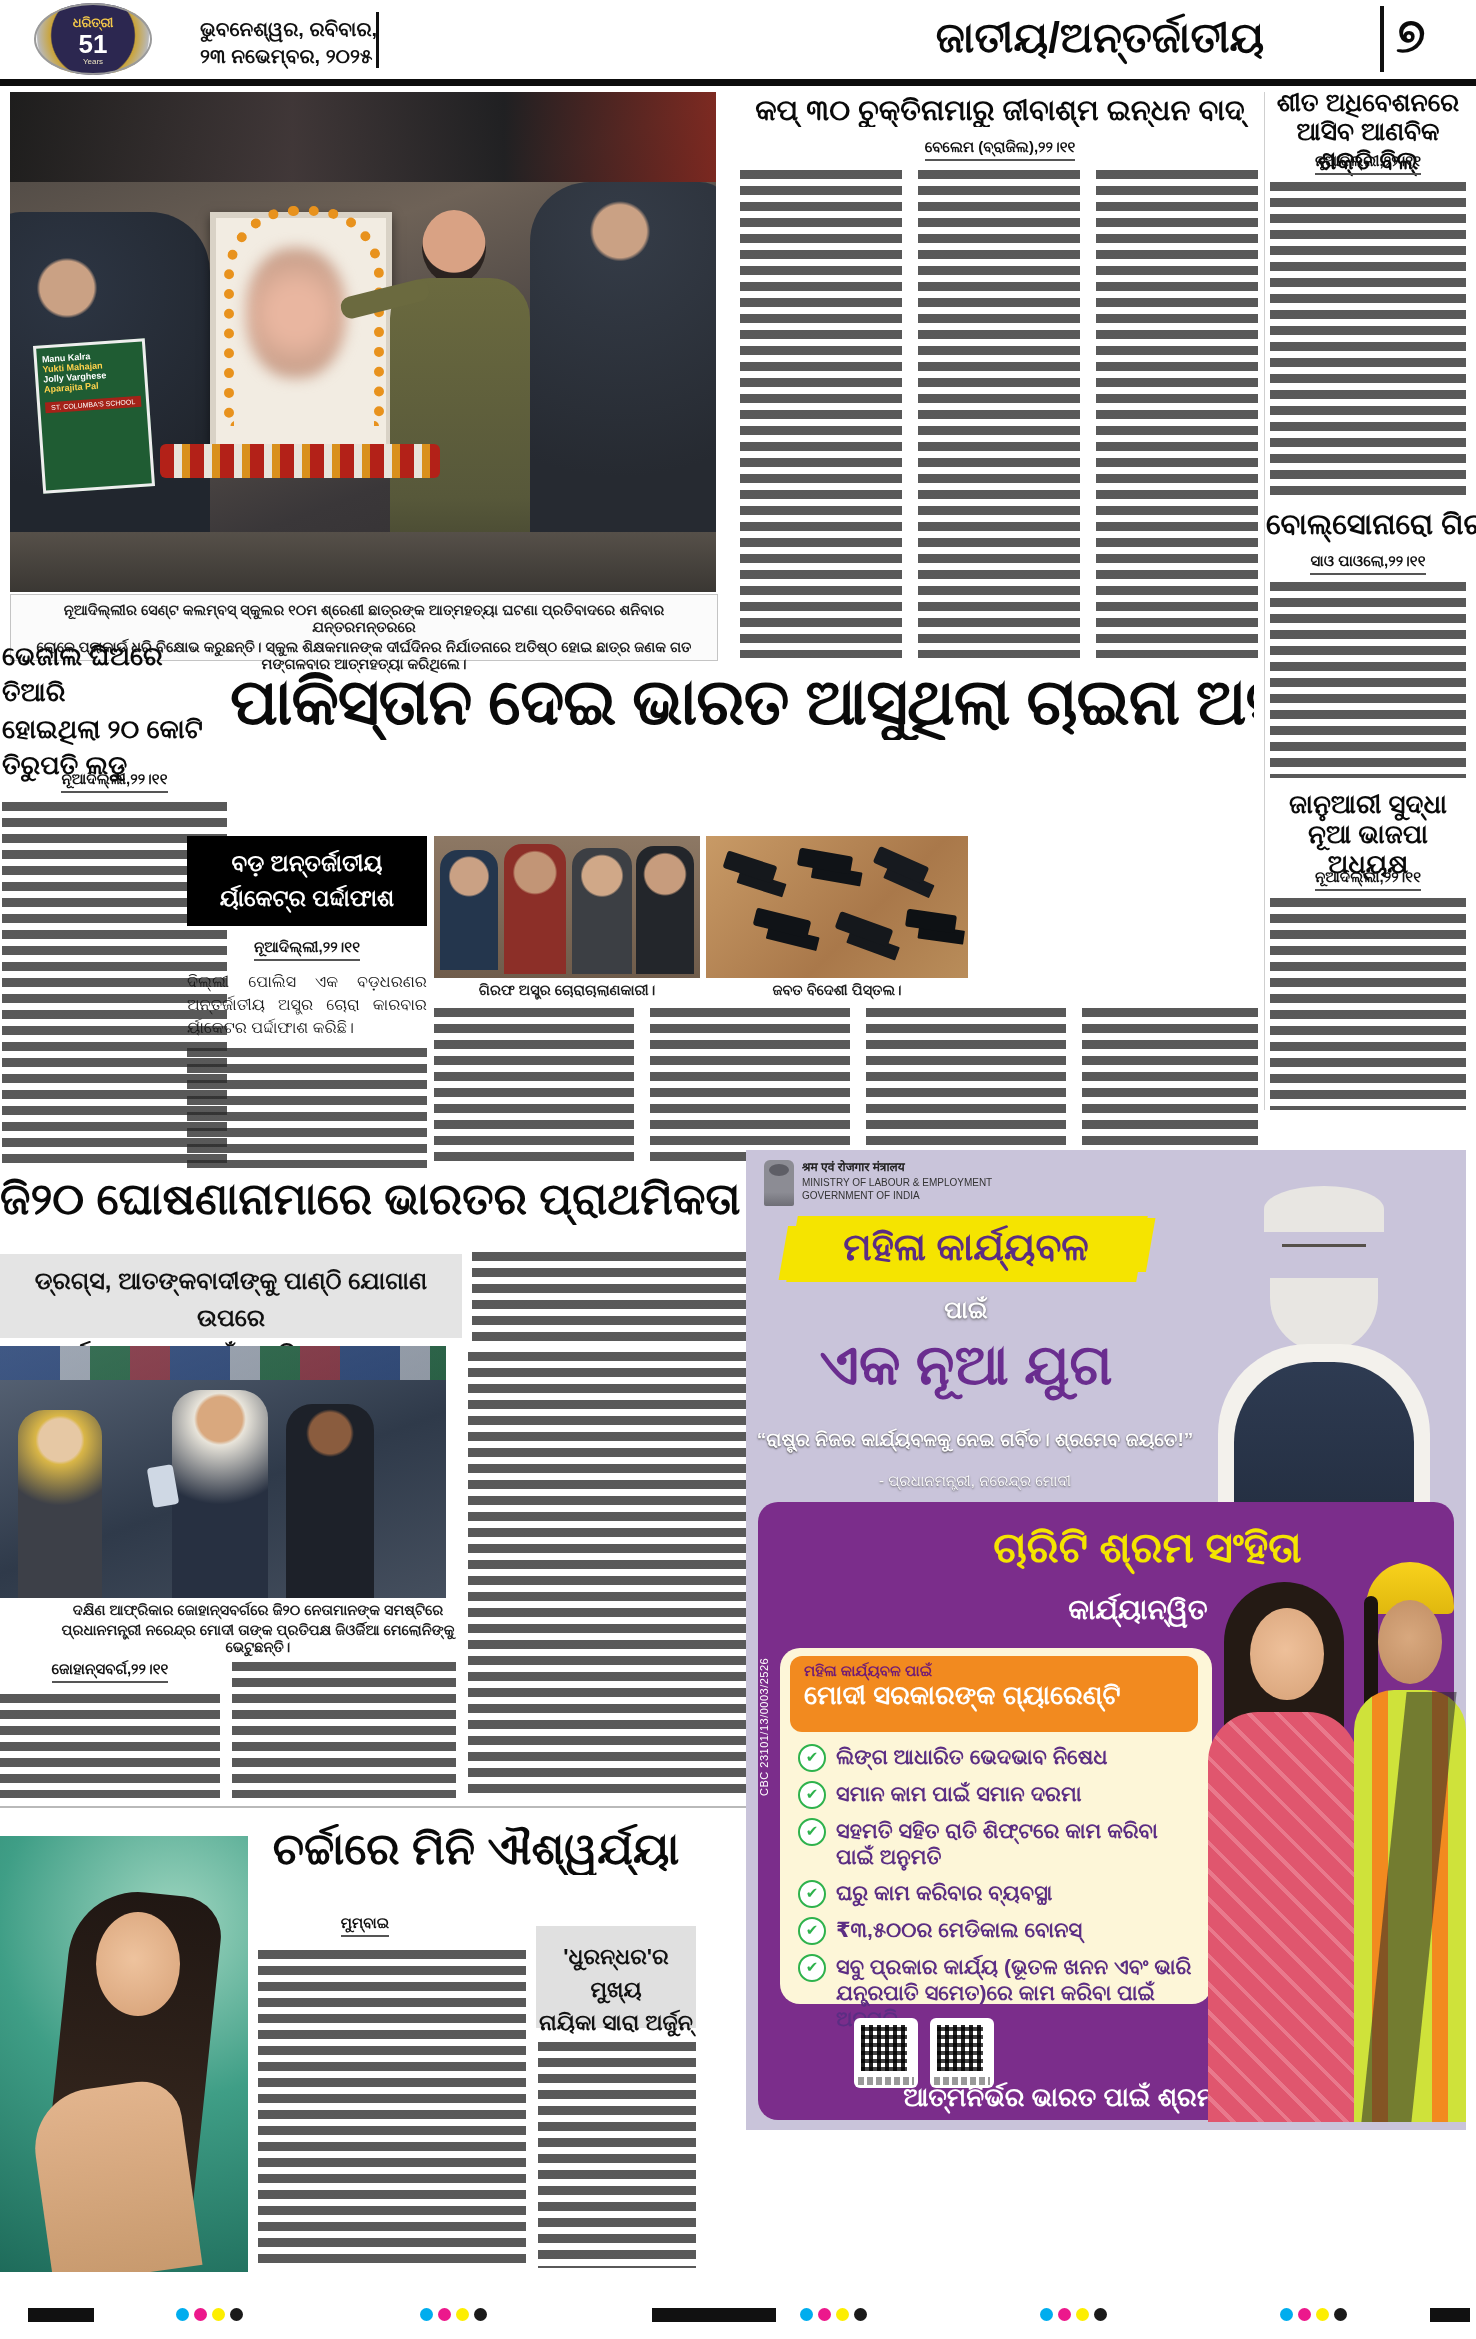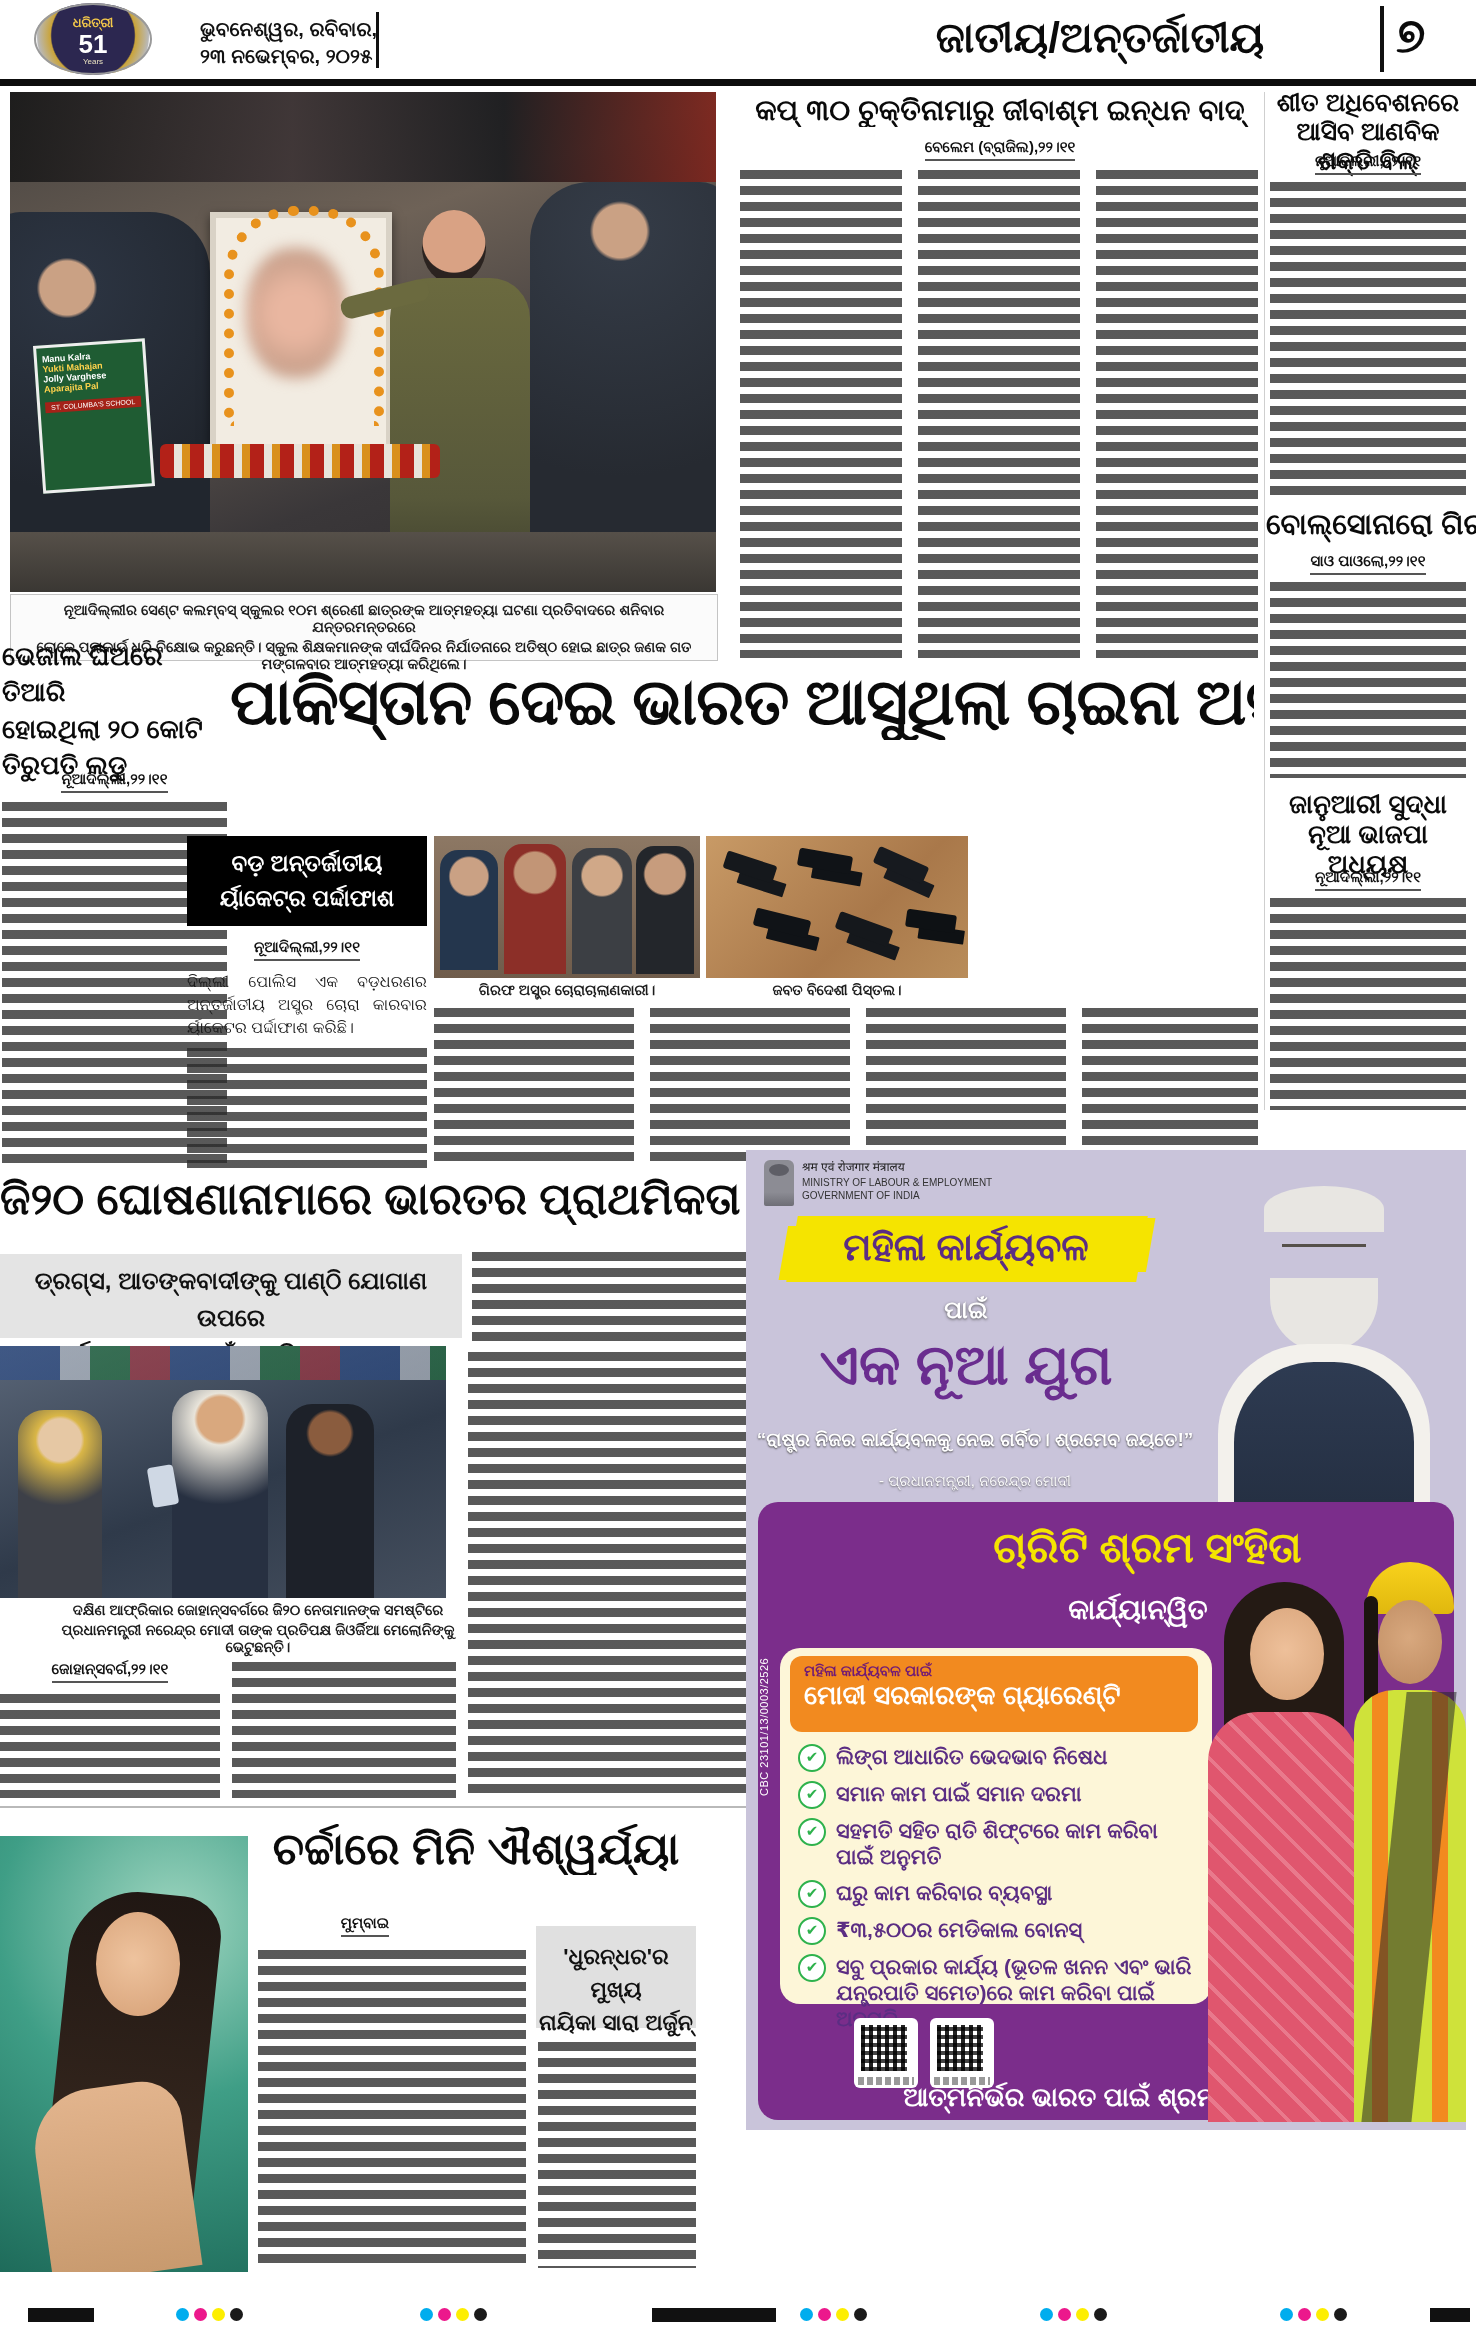--- a/index.html
+++ b/index.html
@@ -200,21 +200,21 @@
   </div>
   <div class="abs sim" style="left:258px;top:1950px;width:268px;height:318px;"></div>
   <div class="abs sim" style="left:538px;top:2042px;width:158px;height:226px;"></div>
 
   <div class="abs" style="left:746px;top:1150px;width:720px;height:980px;background:#c9c4da;overflow:hidden;">
 
     <div class="abs" style="left:18px;top:10px;width:30px;height:46px;background:linear-gradient(180deg,#8c8c94 70%,#6e6e76);border-radius:6px 6px 2px 2px;">
       <div class="abs" style="left:5px;top:4px;width:20px;height:12px;background:#5e5e66;border-radius:50%;"></div>
     </div>
     <div class="abs" style="left:56px;top:10px;line-height:1.3;">
-      <div style="font-size:12px;font-weight:normal;color:#222;">श्रम एवं रोजगार मंत्रालय</div>
+      <div style="font-size:12px;font-weight:bold;color:#222;">श्रम एवं रोजगार मंत्रालय</div>
       <div style="font-size:10px;color:#333;">MINISTRY OF LABOUR &amp; EMPLOYMENT</div>
       <div style="font-size:10px;color:#333;">GOVERNMENT OF INDIA</div>
     </div>
 
     <div class="abs" style="left:428px;top:6px;width:292px;height:346px;">
       <div class="abs" style="left:88px;top:44px;width:124px;height:138px;border-radius:48%;background:radial-gradient(circle at 50% 42%,#e6b astro;background:radial-gradient(circle at 50% 40%,#e9bc92 55%,#dca87e 80%);"></div>
       <div class="abs" style="left:90px;top:30px;width:120px;height:46px;border-radius:50% 50% 0 0;background:#e8e6e2;"></div>
       <div class="abs" style="left:96px;top:122px;width:108px;height:74px;border-radius:0 0 54px 54px;background:#e8e6e2;"></div>
       <div class="abs" style="left:108px;top:88px;width:84px;height:18px;border-top:3px solid #55504a;"></div>
       <div class="abs" style="left:44px;top:188px;width:212px;height:158px;border-radius:90px 90px 0 0;background:#f3f1ec;"></div>

